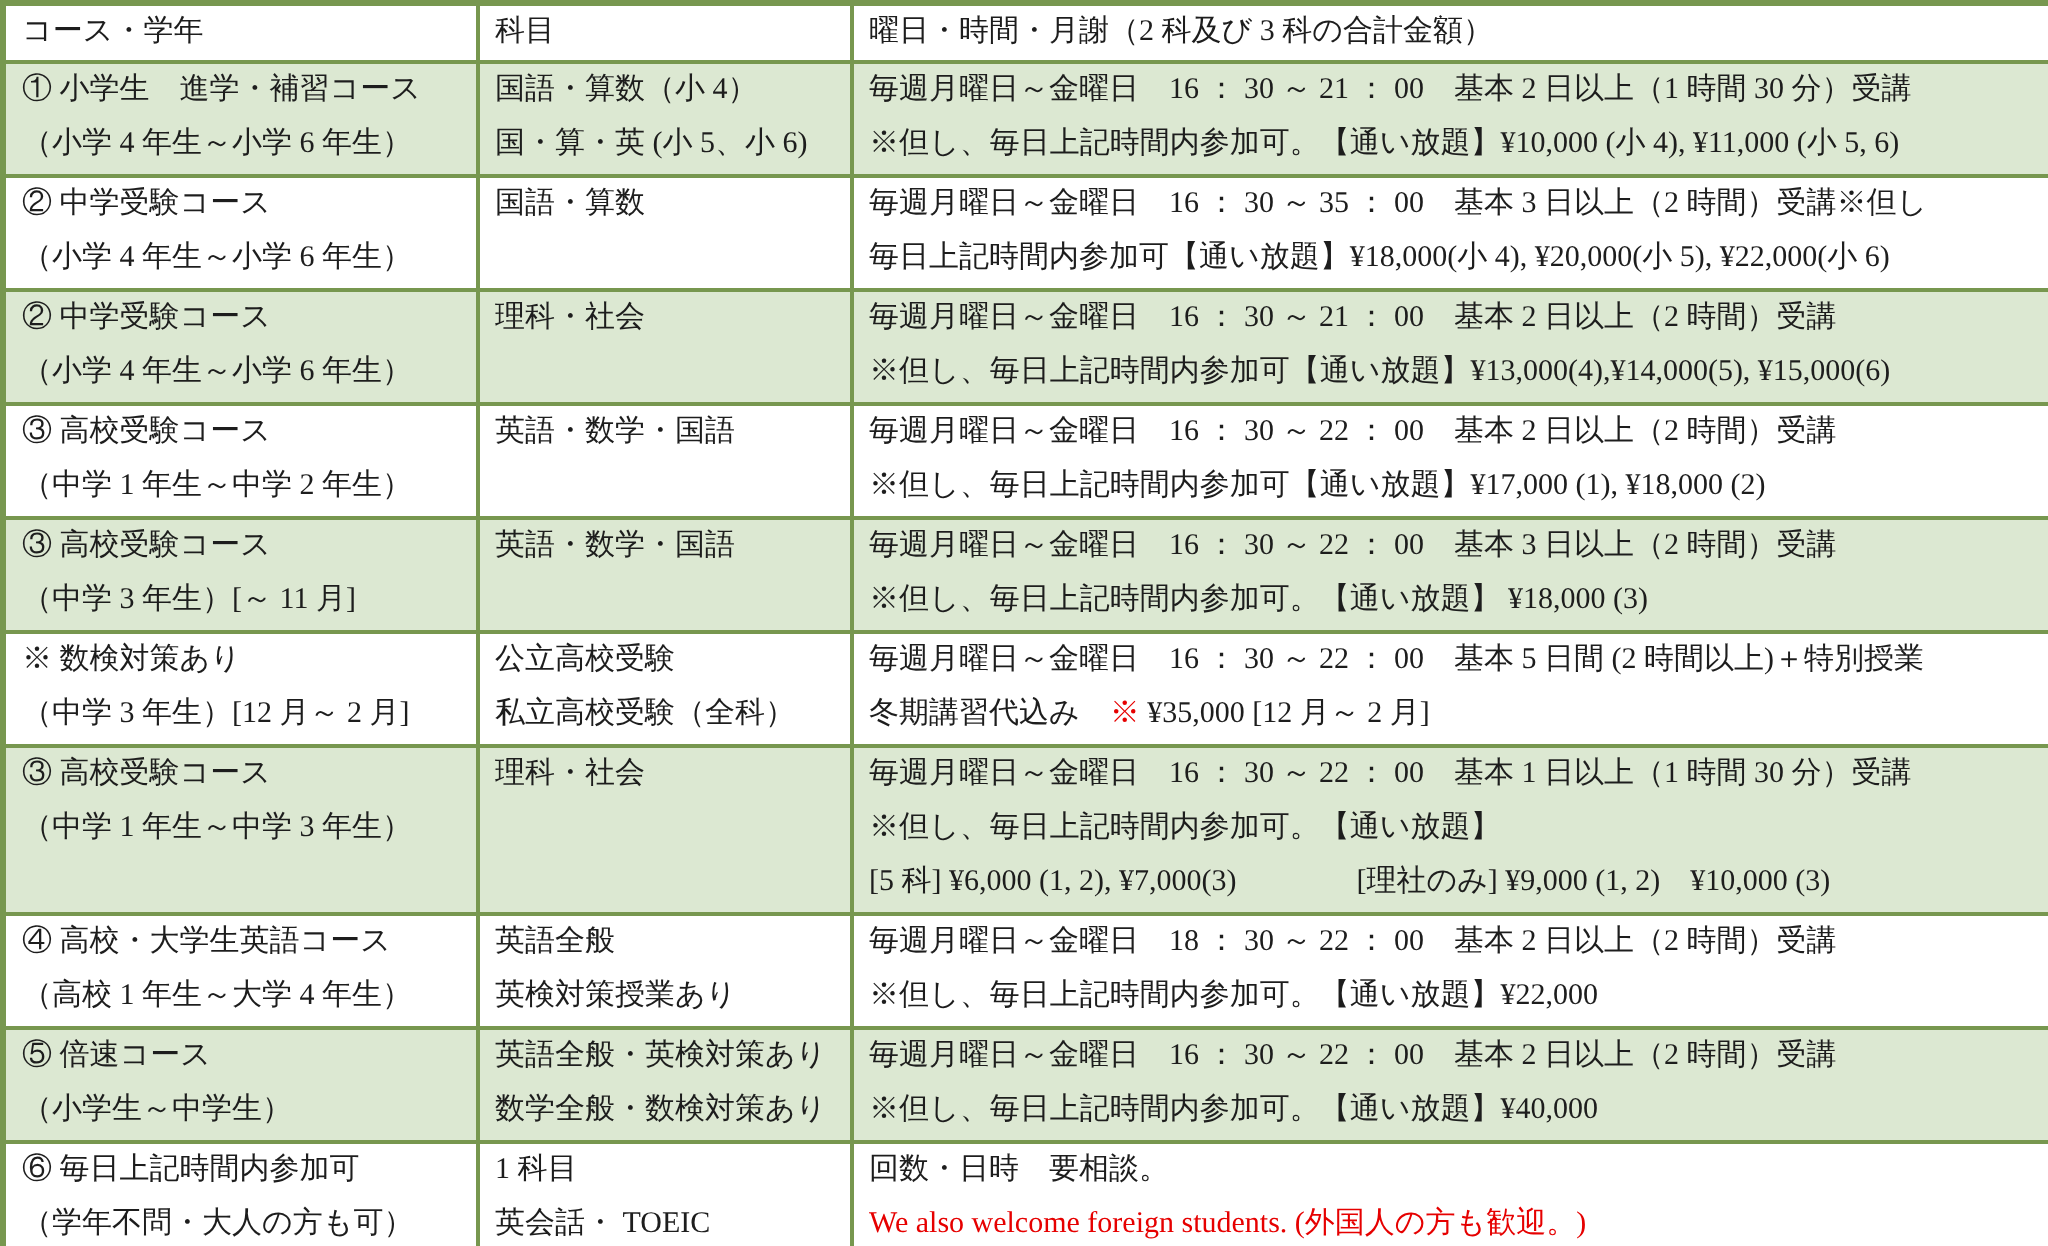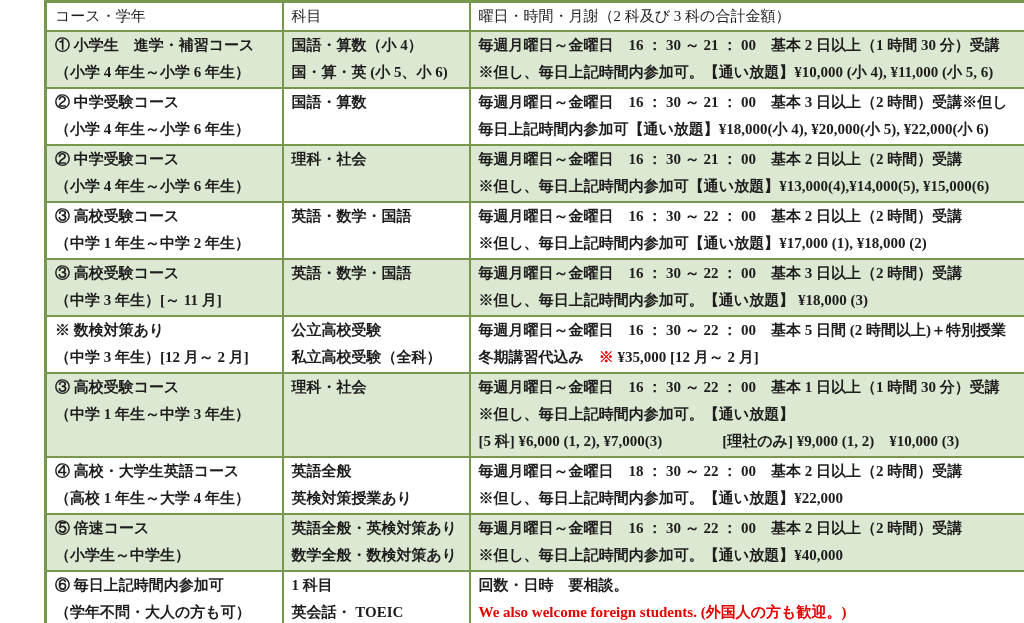--- a/index.html
+++ b/index.html
@@ -13,21 +13,20 @@
   html,body{margin:0;padding:0;background:#ffffff;}
   body{
     font-family:"Liberation Serif","DejaVu Serif",serif;
     color:var(--text);
     width:1024px;
   }
   .table-wrap{
     width:1024px;
     height:623px;
     overflow:hidden;
-    padding-left:44px;
   }
   table{
     width:1024px;
     border-collapse:collapse;
     table-layout:fixed;
     border:3px solid var(--border);
   }
   col.c1{width:237px;}
   col.c2{width:187px;}
   col.c3{width:600px;}
@@ -43,21 +42,21 @@
     overflow:hidden;
   }
   thead th{
     height:27px;
     line-height:26px;
   }
   tbody tr{height:55px;}
   tbody tr.tall{height:84px;}
   tr.green td{background:var(--row-green);}
   tr.white td{background:var(--row-white);}
-  .line{height:27px;line-height:27px;font-weight:bold;}
+  .line{height:27px;line-height:27px;}
   .red{color:var(--red);}
 </style>
 </head>
 <body>
 
 <div class="table-wrap">
   <table>
     <colgroup>
       <col class="c1">
         <col class="c2">
@@ -87,21 +86,21 @@
   </tr>
         <tr class="white">
     <td>
             <div class="line"><span>② 中学受験コース</span></div>
             <div class="line"><span>（小学 4 年生～小学 6 年生）</span></div>
           </td>
     <td>
             <div class="line"><span>国語・算数</span></div>
           </td>
     <td>
-            <div class="line"><span>毎週月曜日～金曜日　16 ： 30 ～ 21 ： 00　基本 3 日以上（2 時間）受講※但し</span></div>
+            <div class="line"><span>毎週月曜日～金曜日　16 ： 30 ～ 35 ： 00　基本 3 日以上（2 時間）受講※但し</span></div>
             <div class="line"><span>毎日上記時間内参加可【通い放題】¥18,000(小 4), ¥20,000(小 5), ¥22,000(小 6)</span></div>
           </td>
   </tr>
         <tr class="green">
     <td>
             <div class="line"><span>② 中学受験コース</span></div>
             <div class="line"><span>（小学 4 年生～小学 6 年生）</span></div>
           </td>
     <td>
             <div class="line"><span>理科・社会</span></div>

